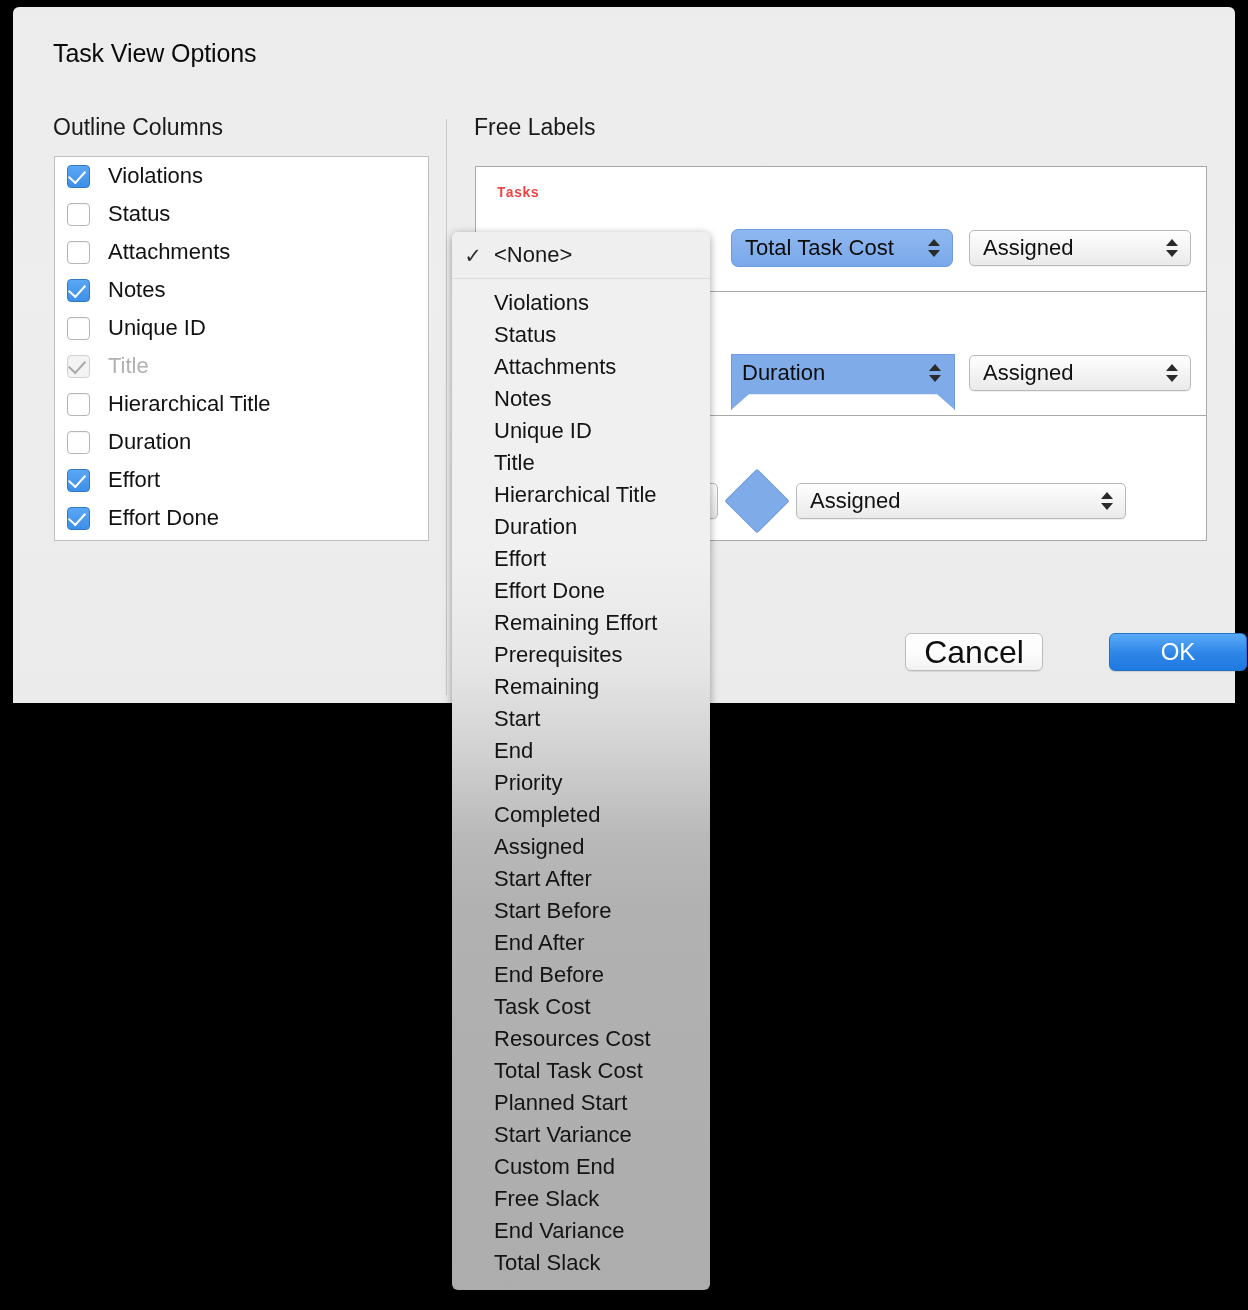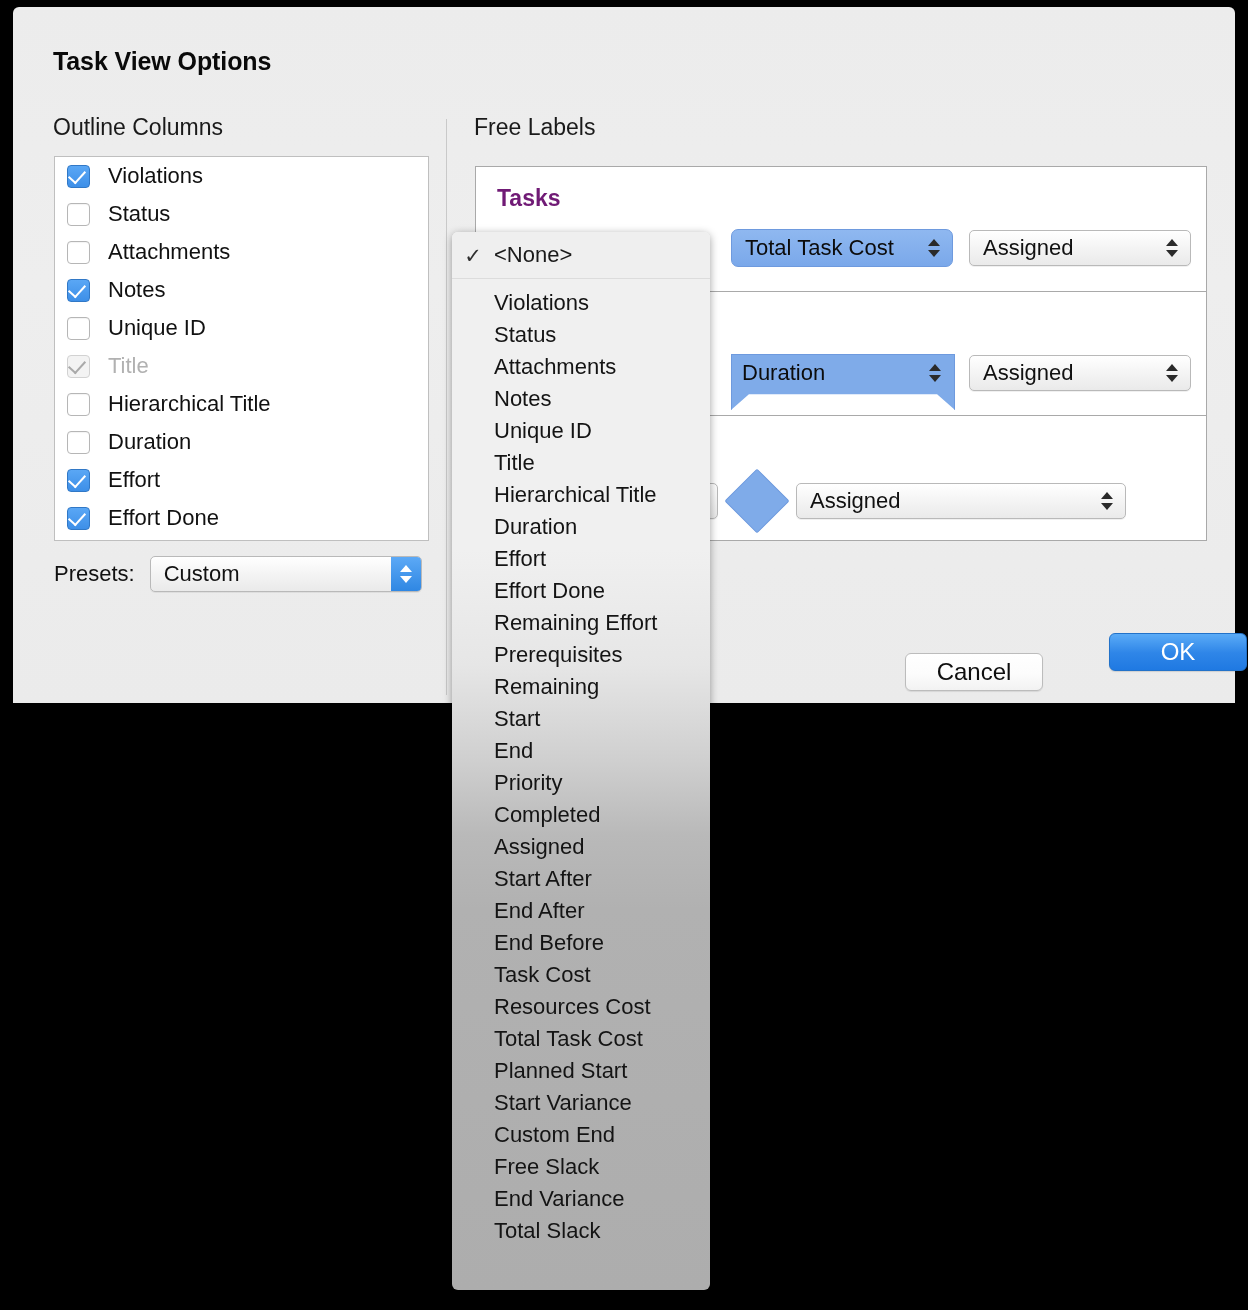--- a/index.html
+++ b/index.html
@@ -10,22 +10,22 @@
   }
 
   
   #dialog{
     position:absolute;left:13px;top:7px;width:1222px;height:696px;
     background:linear-gradient(180deg,#ececec 0%,#eeeeee 40%,#ebebeb 100%);
     border-radius:6px 6px 0 0;
     box-sizing:border-box;
   }
   #title{
-    position:absolute;left:40px;top:40px;
-    font-size:25px;font-weight:bold;color:#0a0a0a;letter-spacing:-.1px;
+    position:absolute;left:40px;top:32px;
+    font-size:25px;font-weight:normal;color:#0a0a0a;letter-spacing:-.1px;
   }
 
   
   .section-head{
     position:absolute;font-size:23px;color:#1a1a1a;font-weight:400;
   }
   #head-outline{left:40px;top:107px;}
   #head-labels{left:461px;top:107px;}
 
   
@@ -101,21 +101,21 @@
 
   
   #labels-box{
     position:absolute;left:462px;top:159px;width:732px;height:375px;
     background:#fff;border:1px solid #a9a9a9;box-sizing:border-box;
     overflow:hidden;
   }
   .lab-row{position:relative;height:124px;box-sizing:border-box;}
   .lab-row + .lab-row{border-top:1px solid #a9a9a9;}
   .row-title{
-    position:absolute;left:21px;top:18px;font-size:23px;font-weight:bold;color:#701a75;
+    position:absolute;left:21px;top:18px;font-size:14px;font-weight:bold;color:#ef4444;font-family:Liberation Mono, monospace;
   }
   .row-ctrls{
     position:absolute;left:0;right:0;top:62px;display:flex;align-items:center;
   }
 
   
   .bar-task{
     position:relative;box-sizing:border-box;height:38px;width:222px;
     background:linear-gradient(180deg,#8fb8f0 0%,#7aa8ea 100%);
     border:1px solid #6e9ade;border-radius:7px;
@@ -150,21 +150,21 @@
   .pop-gray{width:222px;}
   .pop-assigned{width:222px;}
 
   
   #btn-cancel{
     position:absolute;left:892px;top:626px;width:138px;height:38px;
     border:1px solid #bcbcbc;border-radius:6px;
     background:linear-gradient(180deg,#ffffff 0%,#fcfcfc 55%,#f2f2f2 100%);
     box-shadow:0 1px 1px rgba(0,0,0,.09);
     display:flex;align-items:center;justify-content:center;
-    font-size:24px;color:#0f0f0f;box-sizing:border-box;margin-top:20px;
+    font-size:32px;color:#0f0f0f;box-sizing:border-box;
   }
   #btn-ok{
     position:absolute;left:1056px;top:626px;width:138px;height:38px;
     border:1px solid #2272c9;border-radius:6px;
     background:linear-gradient(180deg,#5aabf7 0%,#2f86e8 52%,#1f79e2 100%);
     box-shadow:0 1px 1px rgba(0,0,0,.12);
     display:flex;align-items:center;justify-content:center;
     font-size:24px;color:#fff;box-sizing:border-box;margin-left:40px;
   }
 
@@ -251,29 +251,20 @@
         <span class="cb-label">Effort</span>
       </div>
       <div class="cb-row">
         <span class="cb on">
           <span class="tick"></span>
         </span>
         <span class="cb-label">Effort Done</span>
       </div>
     </div>
 
-  <div id="presets-row">
-    <span id="presets-label">Presets:</span>
-    <div id="presets-popup" class="popup">
-      <span class="ptext">Custom</span>
-      <span class="cap">
-        <span class="arrows"></span>
-      </span>
-    </div>
-  </div>
 
   <div id="labels-box">
 
     <div class="lab-row">
       <div class="row-title">Tasks</div>
       <div class="row-ctrls" style="padding-left:255px;">
         <div class="bar-task">
           <span class="ptext">Total Task Cost</span>
           <span class="arrows"></span>
         </div>
@@ -375,20 +366,23 @@
       <div class="menu-item">
         <span class="menu-text">Completed</span>
       </div>
       <div class="menu-item">
         <span class="menu-text">Assigned</span>
       </div>
       <div class="menu-item">
         <span class="menu-text">Start After</span>
       </div>
       <div class="menu-item">
+        <span class="menu-text">Start Before</span>
+      </div>
+      <div class="menu-item">
         <span class="menu-text">End After</span>
       </div>
       <div class="menu-item">
         <span class="menu-text">End Before</span>
       </div>
       <div class="menu-item">
         <span class="menu-text">Task Cost</span>
       </div>
       <div class="menu-item">
         <span class="menu-text">Resources Cost</span>

